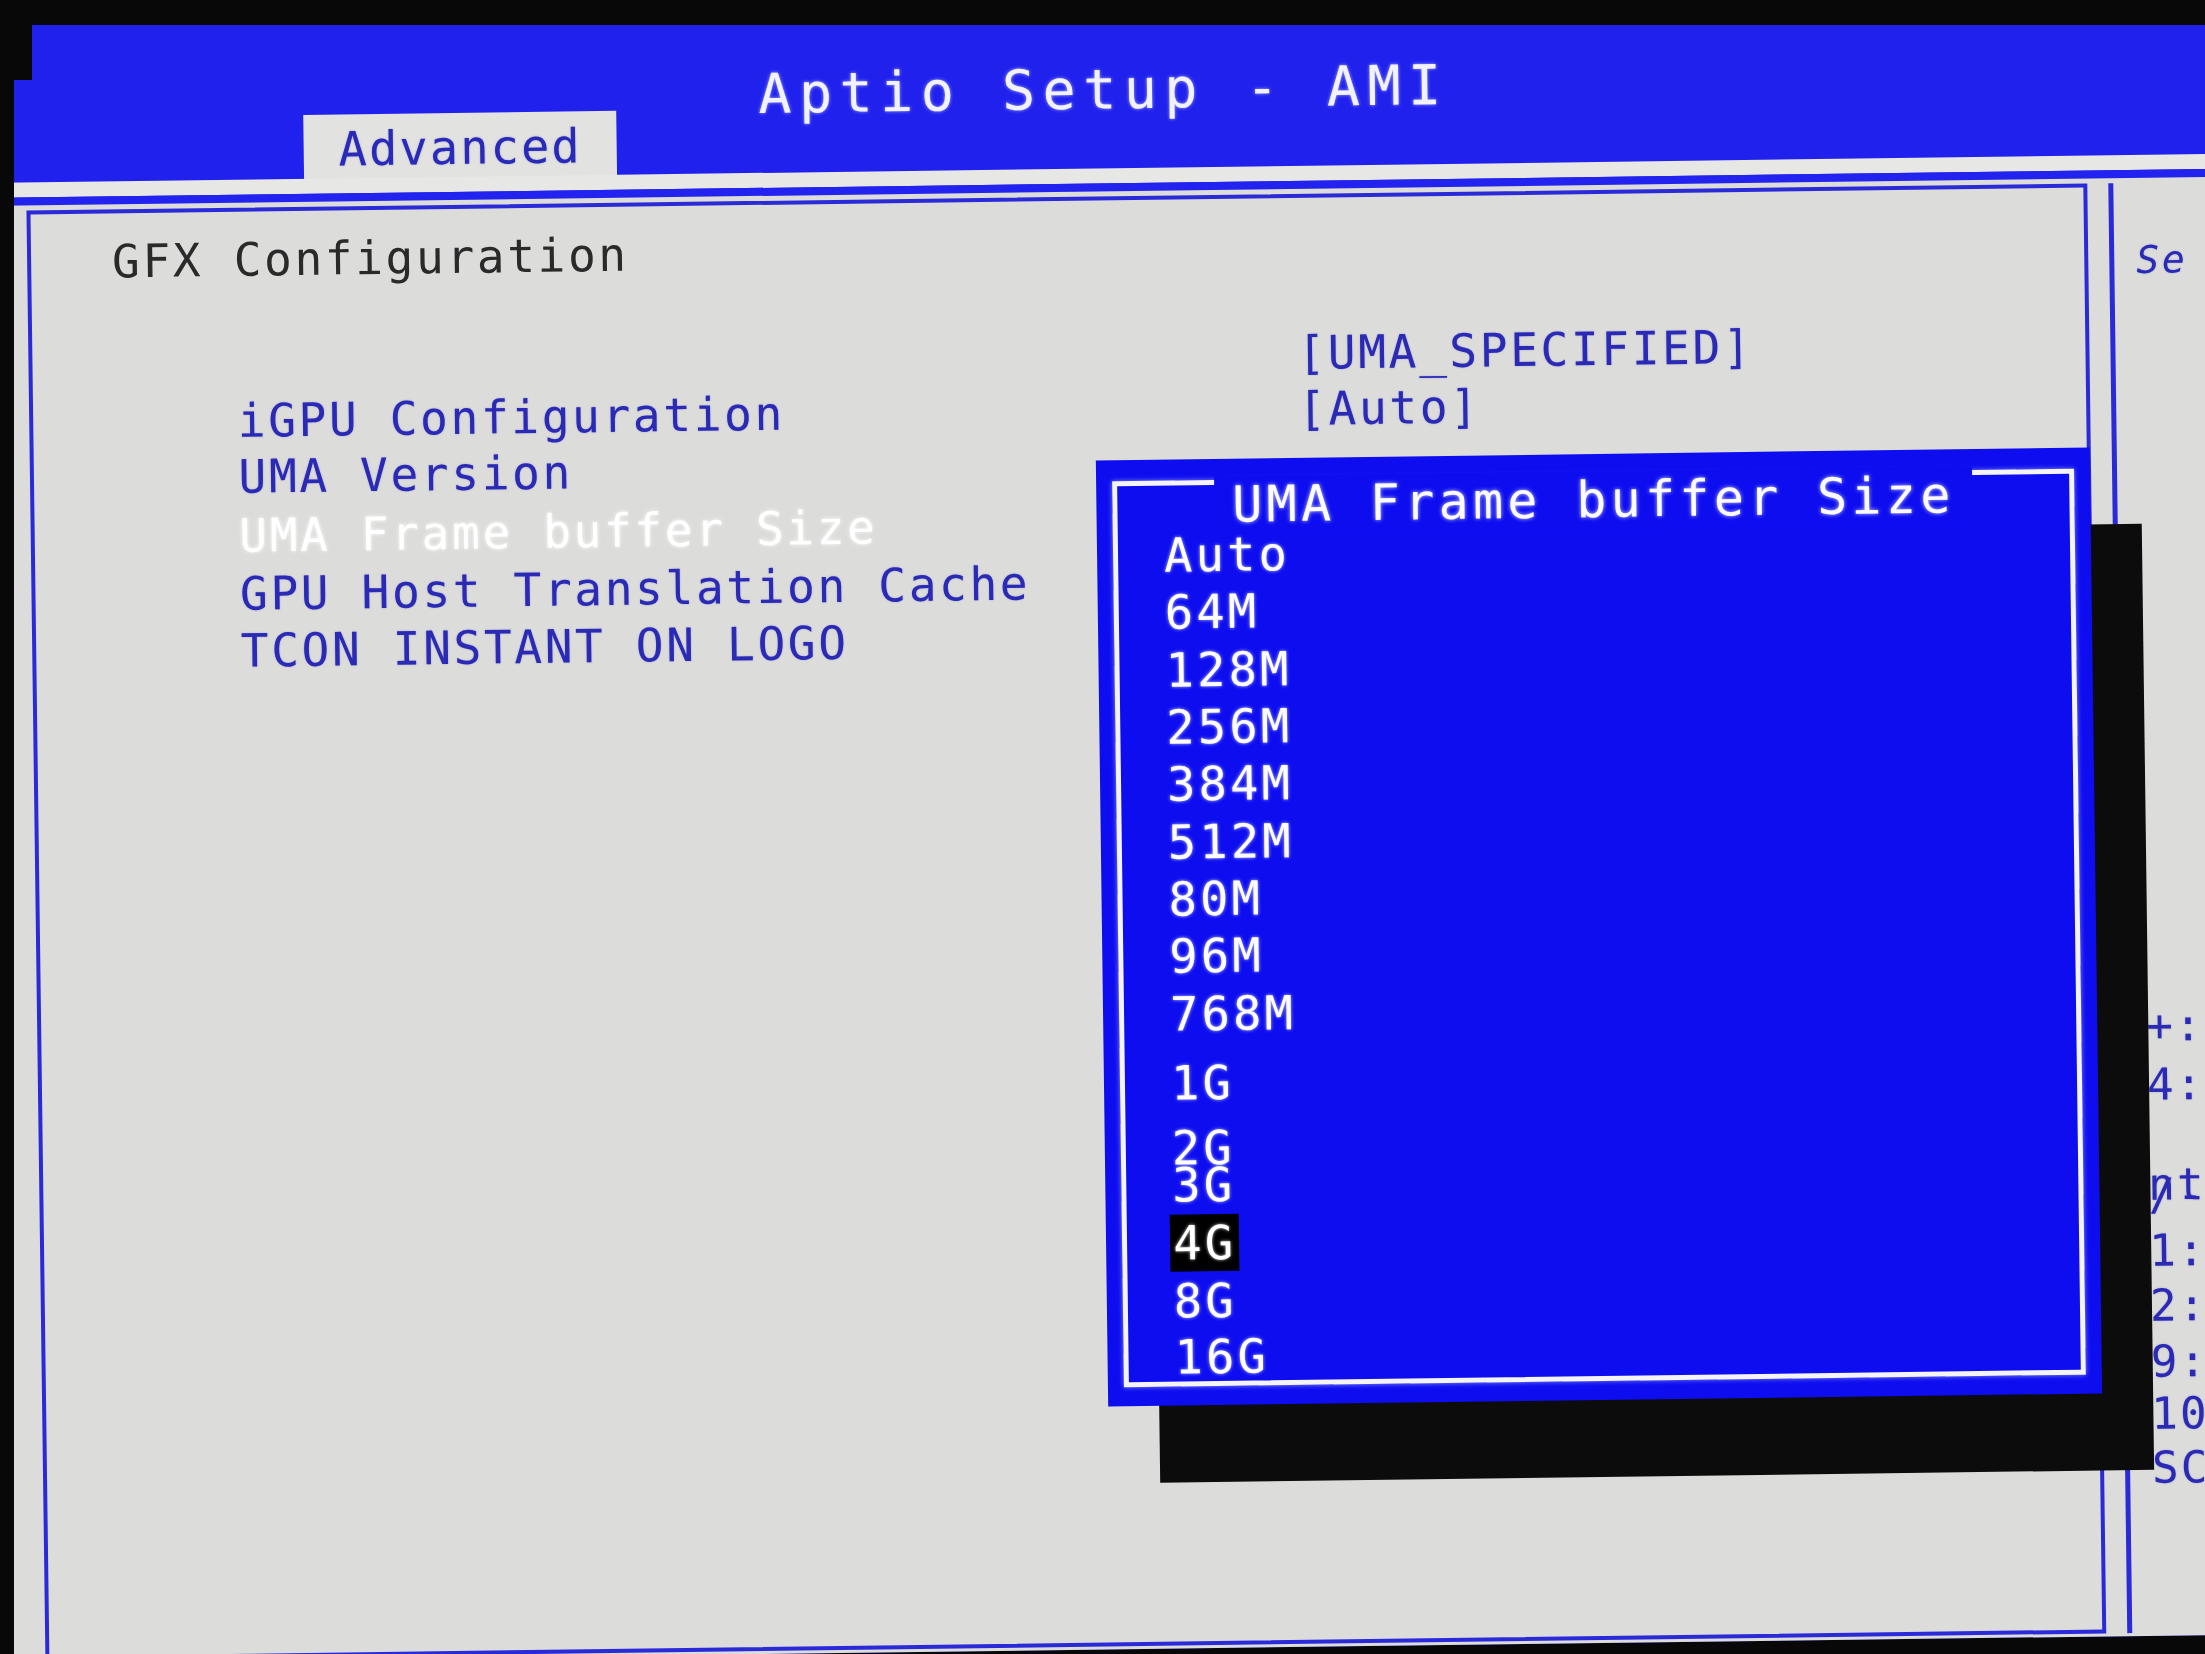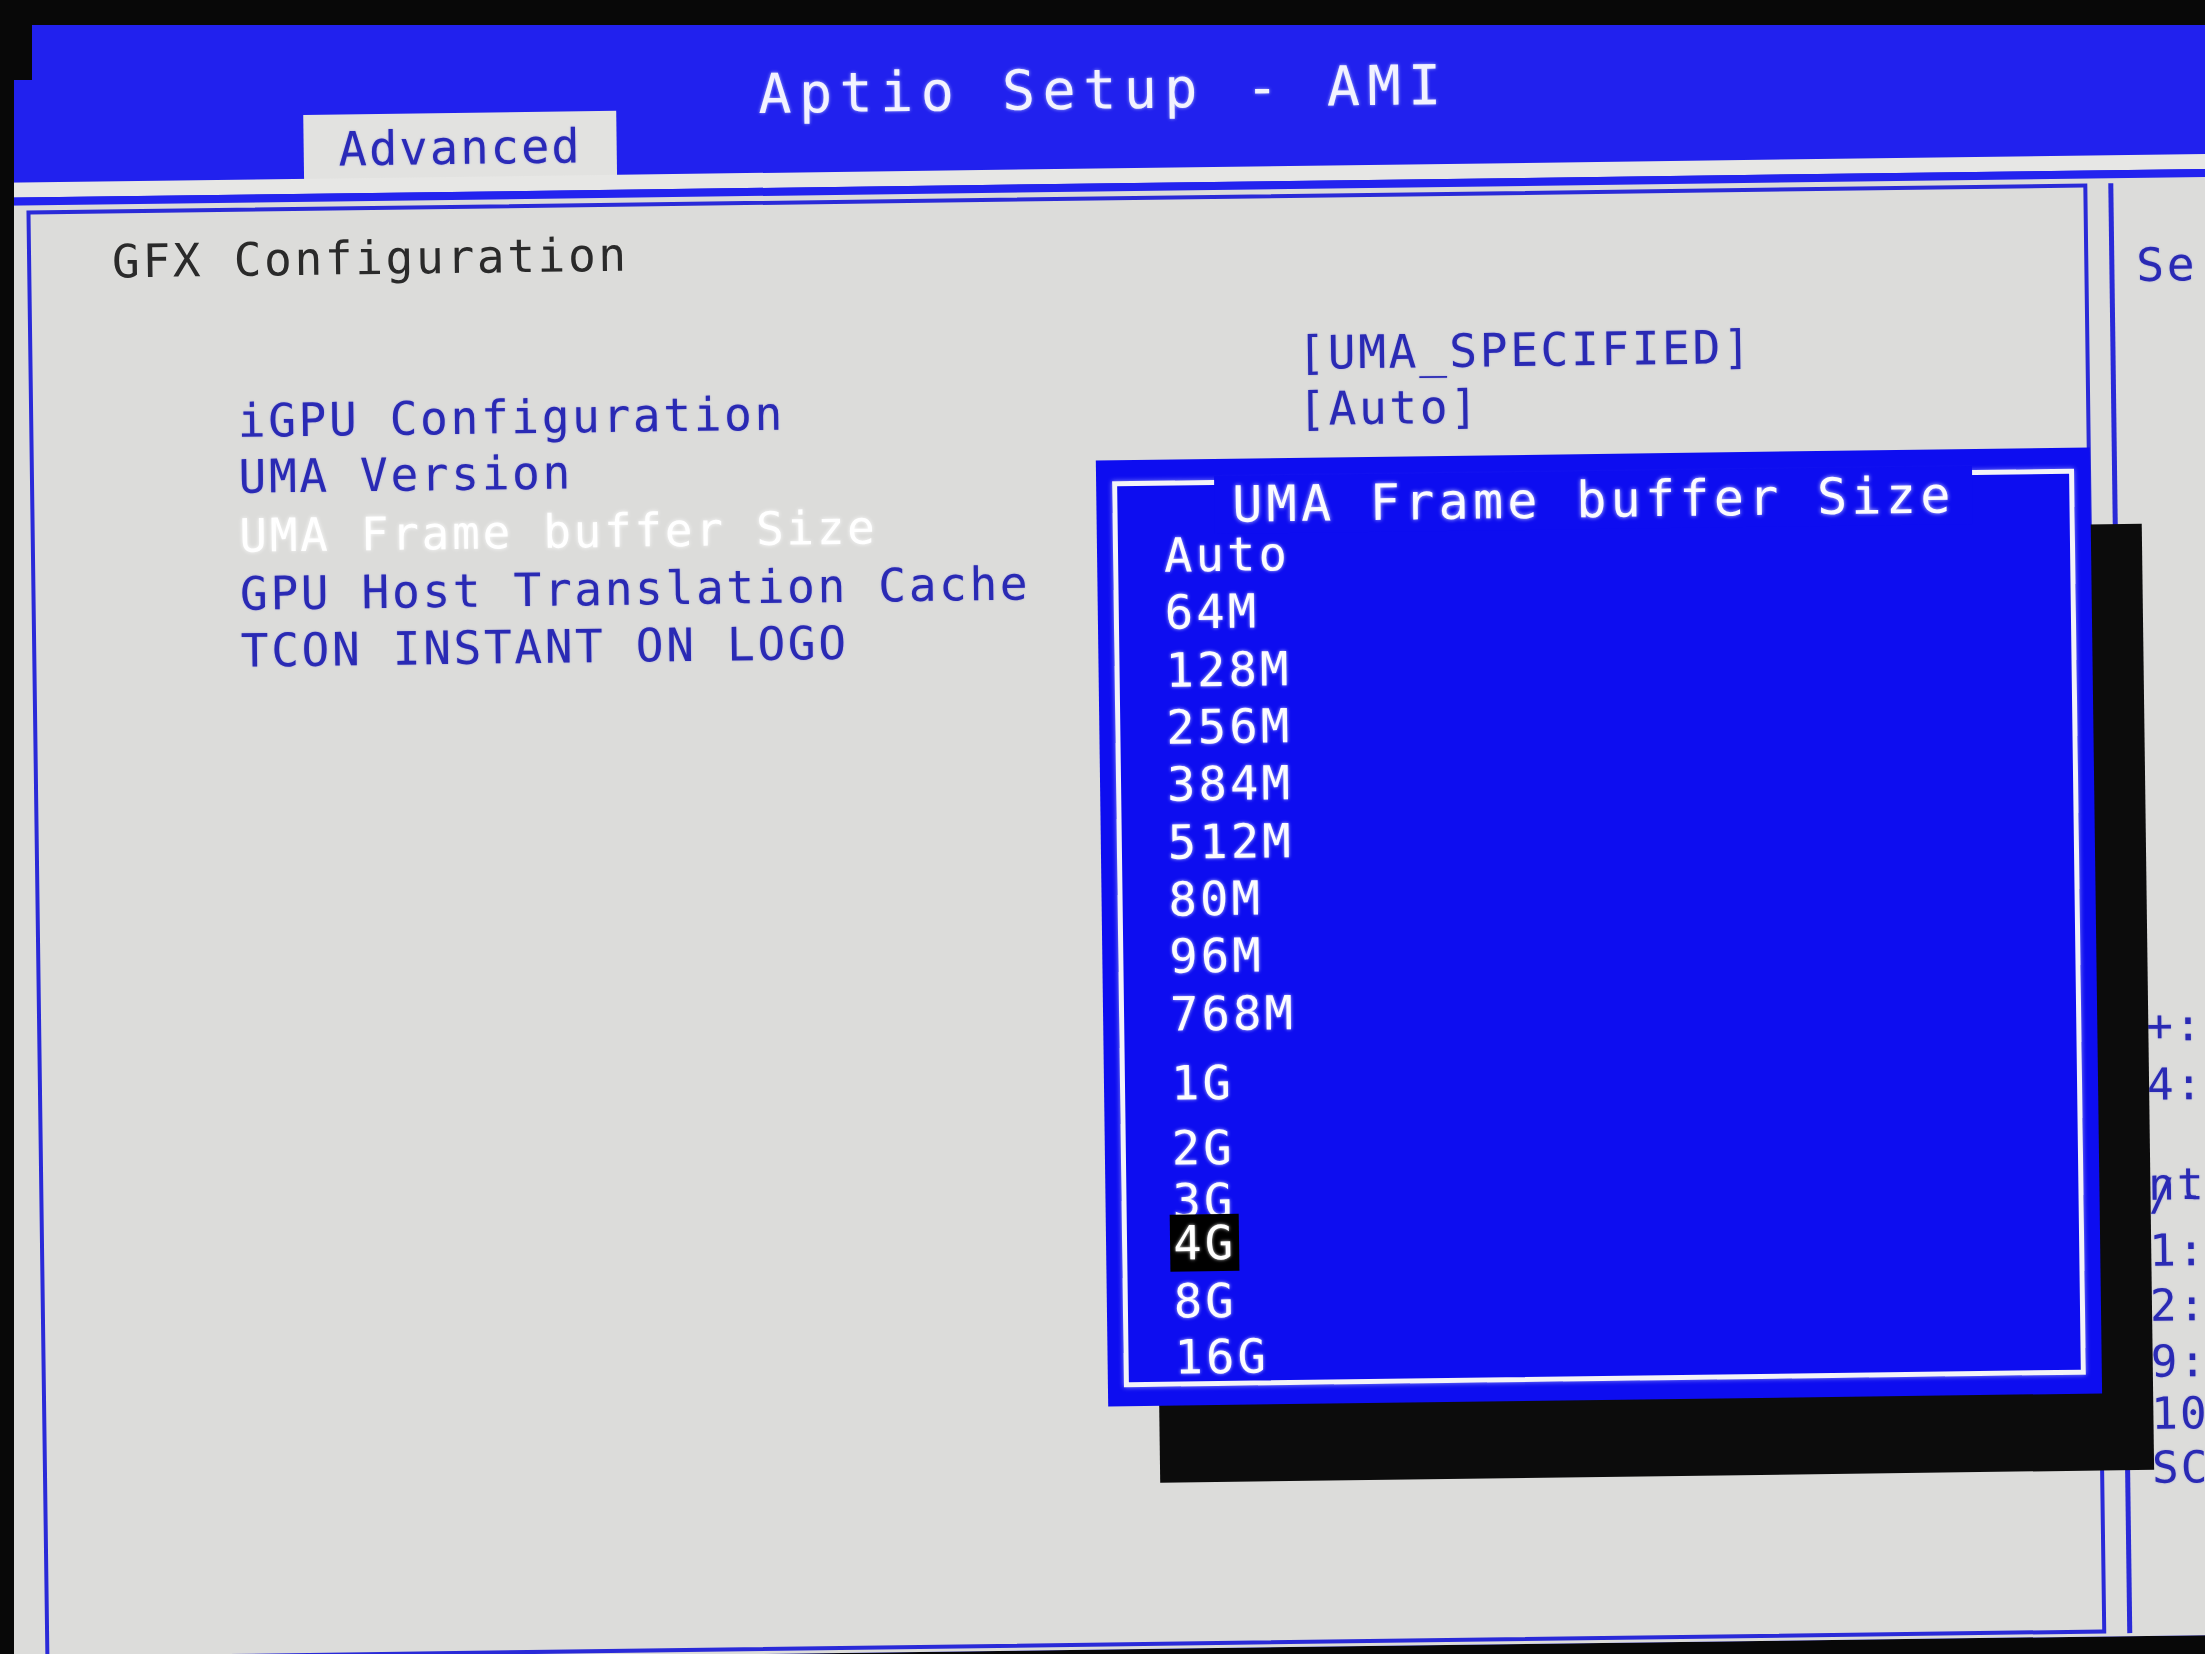--- a/index.html
+++ b/index.html
@@ -73,22 +73,23 @@
   
   .opt-row{position:absolute; left:122px; white-space:pre; font-size:46px; letter-spacing:2.7px;}
   .opt-label{color:#2a2ab4; text-shadow:0 0 1.6px rgba(60,60,210,.45);}
   .opt-label.sel{color:#ffffff; text-shadow:0 0 4.3px rgba(255,255,255,.9);}
   .opt-val{position:absolute; left:1304px; white-space:pre; font-size:46px; letter-spacing:2.7px;
            color:#2a2ab4; text-shadow:0 0 1.6px rgba(60,60,210,.45);}
 
   
   #help-head{
     position:absolute; left:2144px; top:243px; color:#2a2ab4;
-    font-size:46px; letter-spacing:2.7px; white-space:pre;
+    font-size:38px; letter-spacing:2.7px; white-space:pre;
     text-shadow:0 0 1.6px rgba(60,60,210,.45);
+    font-style:italic;
   }
   .help-line{
     position:absolute; left:2144px; color:#2a2ab4;
     font-size:44px; letter-spacing:2.1px; white-space:pre;
     text-shadow:0 0 1.6px rgba(60,60,210,.45);
   }
 
   
   #dlg-shadow{
     position:absolute; left:1152px; top:529px; width:994px; height:946px;
@@ -194,21 +195,21 @@
     <div class="dlg-item" style="top:125px">64M</div>
     <div class="dlg-item" style="top:183px">128M</div>
     <div class="dlg-item" style="top:240px">256M</div>
     <div class="dlg-item" style="top:297px">384M</div>
     <div class="dlg-item" style="top:355px">512M</div>
     <div class="dlg-item" style="top:412px">80M</div>
     <div class="dlg-item" style="top:469px">96M</div>
     <div class="dlg-item" style="top:527px">768M</div>
     <div class="dlg-item" style="top:596px">1G</div>
     <div class="dlg-item" style="top:661px">2G</div>
-    <div class="dlg-item" style="top:714px">3G</div>
+    <div class="dlg-item" style="top:698px">3G</div>
     <div class="dlg-item highlight" style="top:755px">4G</div>
     <div class="dlg-item" style="top:814px">8G</div>
     <div class="dlg-item" style="top:870px">16G</div>
   </div>
 
 </div>
 
 <div class="bezel" id="bz-top"></div>
 <div class="bezel" id="bz-left"></div>
 <div class="bezel" id="bz-topleft"></div>

